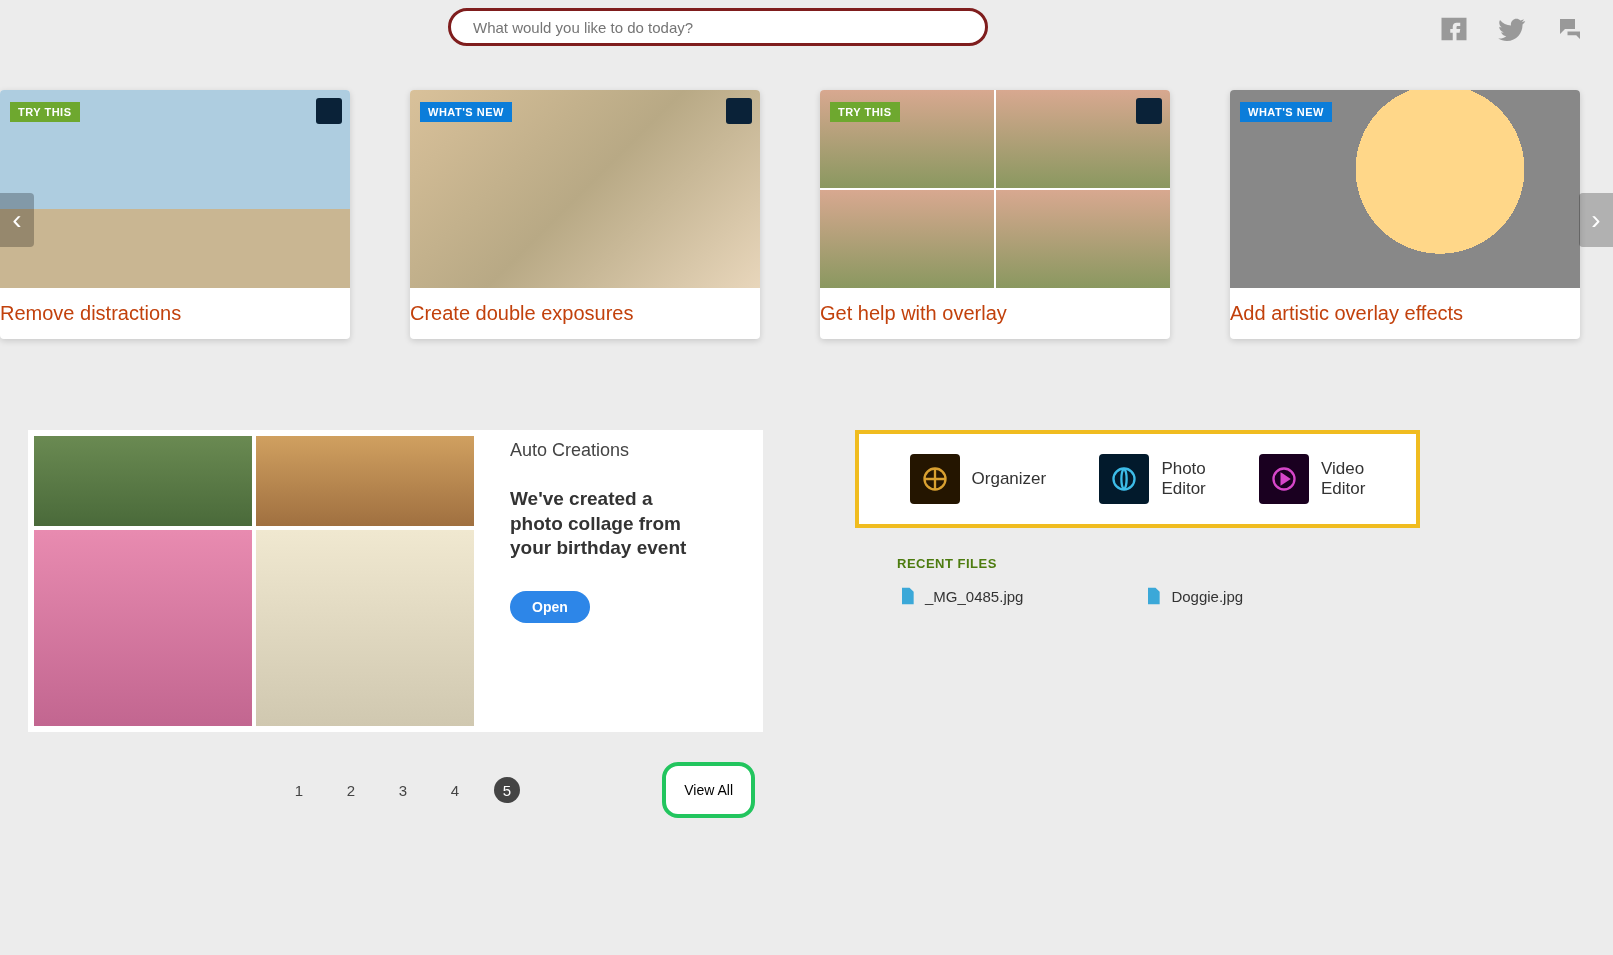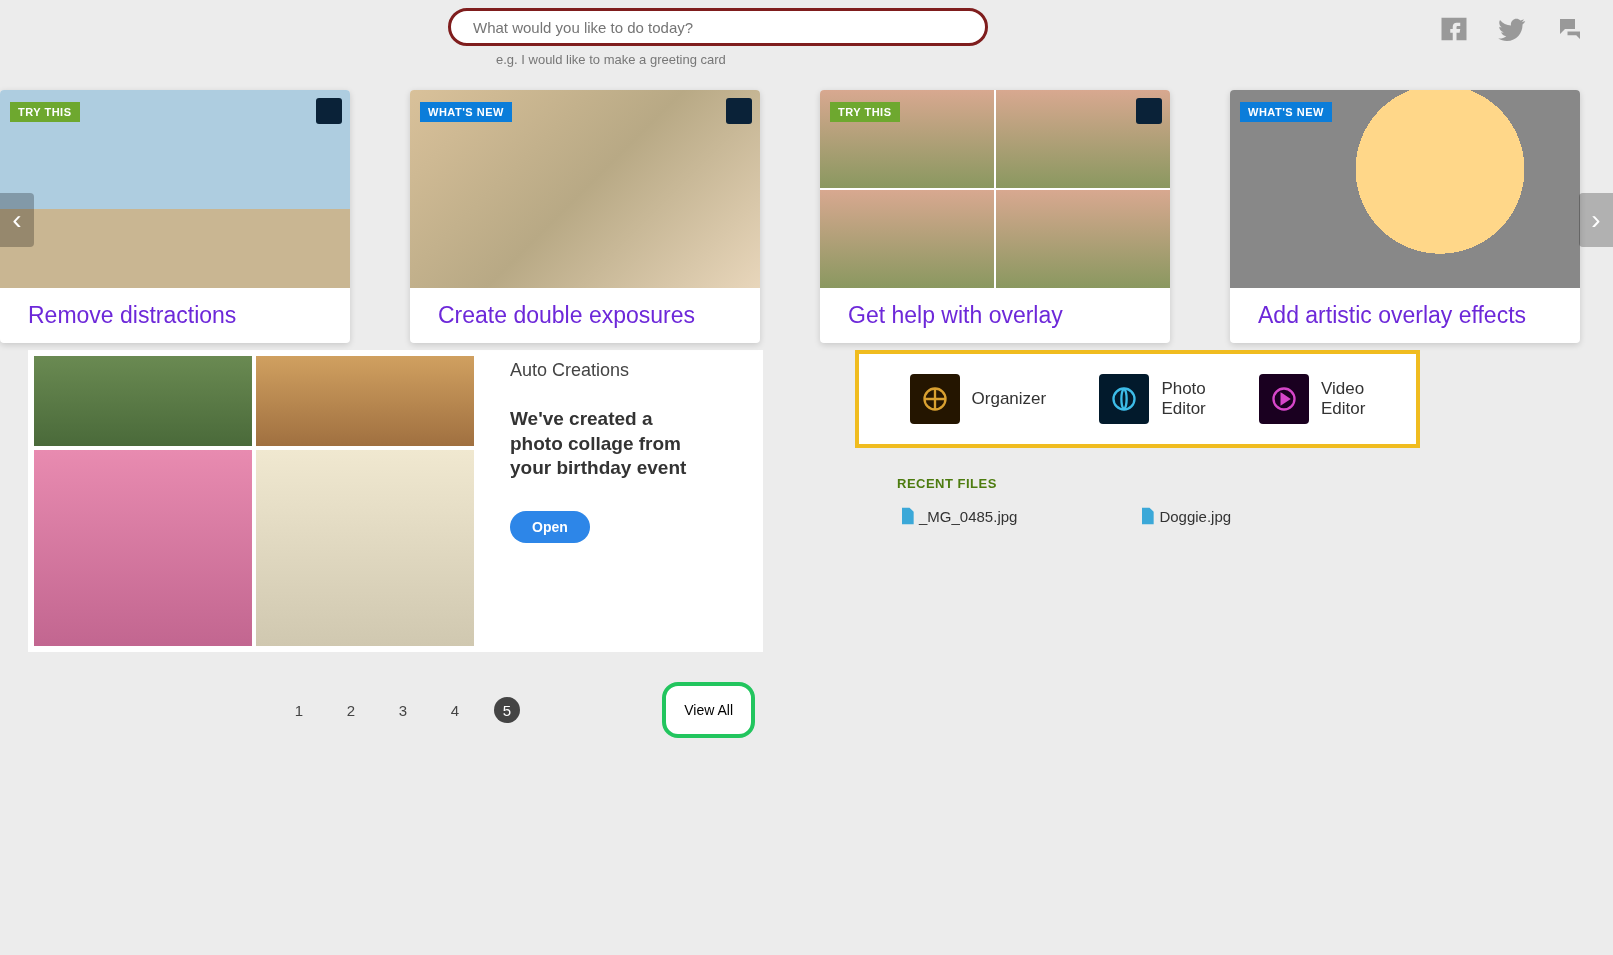--- a/index.html
+++ b/index.html
@@ -11,25 +11,25 @@
 .social{margin-left:auto;display:flex;gap:28px;color:#888;padding-top:6px}
 .social svg{width:30px;height:30px;fill:#999}
 .carousel{position:relative;margin-top:20px;height:260px}
 .cards{display:flex;gap:60px;position:absolute;left:0}
 .card{width:350px;background:#fff;border-radius:4px;box-shadow:0 2px 6px rgba(0,0,0,.15);overflow:hidden;flex-shrink:0;cursor:pointer}
 .card-img{height:198px;position:relative;display:flex}
 .badge{position:absolute;top:12px;left:10px;color:#fff;font-size:11px;font-weight:700;padding:4px 8px;letter-spacing:.5px}
 .badge.try{background:#6ea82f}
 .badge.new{background:#0b7dda}
 .app-icon{position:absolute;top:8px;right:8px;width:26px;height:26px;border-radius:3px}
-.card-title{font-size:23px;padding:14px 28px;color:#6d28d9}
+.card-title{font-size:20px;padding:14px 0;color:#c2410c}
 .nav-arrow{position:absolute;top:50%;transform:translateY(-50%);width:34px;height:54px;background:rgba(0,0,0,.25);color:#fff;font-size:28px;display:flex;align-items:center;justify-content:center;z-index:5;cursor:pointer}
 .nav-arrow.left{left:0;border-radius:0 4px 4px 0}
 .nav-arrow.right{right:0;border-radius:4px 0 0 4px}
-.lower{display:flex;padding:0 28px}
+.lower{display:flex;margin-top:80px;padding:0 28px}
 .auto-panel{width:735px}
 .auto-box{background:#fff;display:flex;padding:6px}
 .collage{width:440px;height:290px;display:flex;flex-direction:column;gap:4px;margin-right:36px}
 .collage-top{display:flex;gap:4px;height:90px}
 .collage-top div{flex:1}
 .collage-bottom{display:flex;gap:4px;flex:1}
 .collage-bottom div{flex:1}
 .auto-text{padding:4px 8px 0 0}
 .auto-title{font-size:18px;color:#444;margin-bottom:26px}
 .auto-msg{font-size:19px;font-weight:700;color:#333;line-height:1.3;margin-bottom:30px;max-width:190px}
@@ -39,41 +39,40 @@
 .page{font-size:15px;color:#444;cursor:pointer;width:26px;height:26px;display:flex;align-items:center;justify-content:center}
 .page.active{background:#444;color:#fff;border-radius:50%}
 .viewall{margin-left:auto;border:4px solid #22c55e;background:#fff;padding:16px 18px;border-radius:16px;font-size:14px;cursor:pointer}
 .right-col{margin-left:92px;flex:1}
 .launcher-box{border:4px solid #f0bc1f;background:#fff;padding:20px 24px;display:flex;justify-content:space-around;align-items:flex-start;width:565px}
 .launcher{display:flex;align-items:center;gap:12px;cursor:pointer}
 .launch-icon{width:50px;height:50px;border-radius:4px;display:flex;align-items:center;justify-content:center}
 .launch-label{font-size:17px;color:#333;line-height:1.2}
 .recent-title{font-size:13px;color:#4d7c0f;font-weight:600;margin:28px 0 14px 42px;letter-spacing:.5px}
 .recent-files{display:flex;gap:120px;margin-left:42px}
-.recent-file{display:flex;align-items:center;gap:2px;cursor:pointer;font-size:15px;color:#333}
+.recent-file{display:flex;align-items:center;gap:8px;cursor:pointer;font-size:15px;color:#333}
 .file-icon{width:20px;height:22px}
 
 
 .img-fish{flex:1;background:linear-gradient(#aecde0 60%,#c9b692 60%)}
 .img-exp{background:linear-gradient(135deg,#d9c19a,#b8a985,#e8d6bb);height:100%;width:100%}
 .img-crop{display:grid;grid-template:1fr 1fr/1fr 1fr;gap:2px;width:100%;height:100%}
 .img-crop div{background:linear-gradient(#d8a890,#8a9860)}
 .img-overlay{background:radial-gradient(circle at 60% 40%,#ffd789 35%,#888 35%);height:100%;width:100%}
 .col1{background:linear-gradient(#6a8a52,#4a6a3a)}
 .col2{background:linear-gradient(#d0a060,#a07040)}
 .colb1{background:linear-gradient(#e88bb0,#c26690)}
 .colb2{background:linear-gradient(#f0e8d0,#d0c8b0)}
 </style>
 </head>
 <body>
 
 <div class="topbar">
   <div class="search-wrap">
     <input class="search" placeholder="What would you like to do today?" style="">
-    <div class="search-hint">e.g. I would like to make a greeting card</div>
   </div>
   <div class="social">
     <span><svg viewBox="0 0 24 24">
           <path d="M22 3v18H2V3h20zm-6 4h-2c-1.7 0-3 1.3-3 3v2H9v3h2v6h3v-6h2.5l.5-3h-3v-1.5c0-.6.4-1 1-1h2V7z"></path>
         </svg></span>
     <span><svg viewBox="0 0 24 24">
           <path d="M22 5.8c-.8.4-1.6.6-2.5.7.9-.5 1.6-1.4 1.9-2.4-.8.5-1.8.9-2.7 1.1-.8-.9-2-1.4-3.2-1.4-2.4 0-4.4 2-4.4 4.4 0 .3 0 .7.1 1C7.7 9 4.5 7.3 2.4 4.7c-.4.7-.6 1.4-.6 2.2 0 1.5.8 2.9 2 3.7-.7 0-1.4-.2-2-.5v.1c0 2.1 1.5 3.9 3.5 4.3-.4.1-.8.2-1.2.2-.3 0-.5 0-.8-.1.6 1.8 2.2 3 4.1 3.1-1.5 1.2-3.4 1.9-5.4 1.9H1c2 1.3 4.3 2 6.8 2 8.1 0 12.6-6.7 12.6-12.6v-.6c.9-.6 1.6-1.4 2.2-2.3z"></path>
         </svg></span>
     <span><svg viewBox="0 0 24 24">
           <path d="M4 4h12v8H8l-4 4V4zm6 10h10v6l-3-3h-7v-3z"></path>

